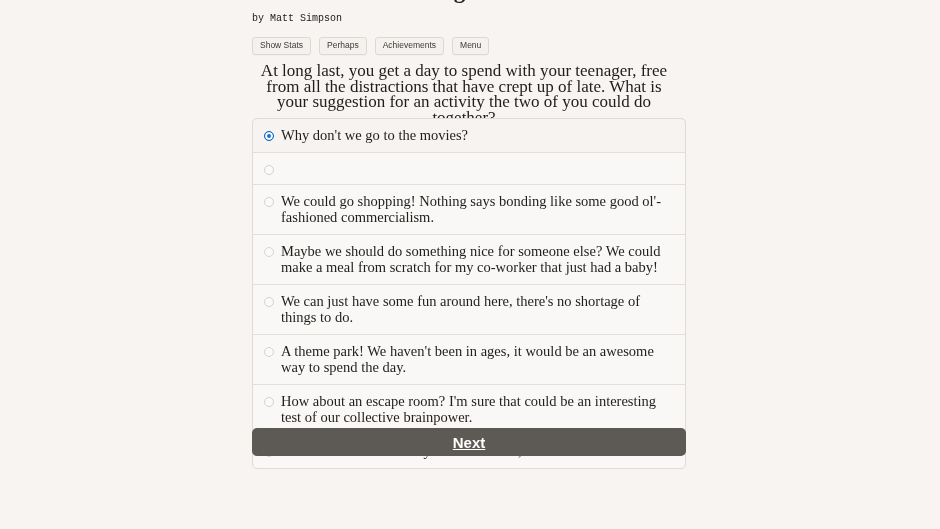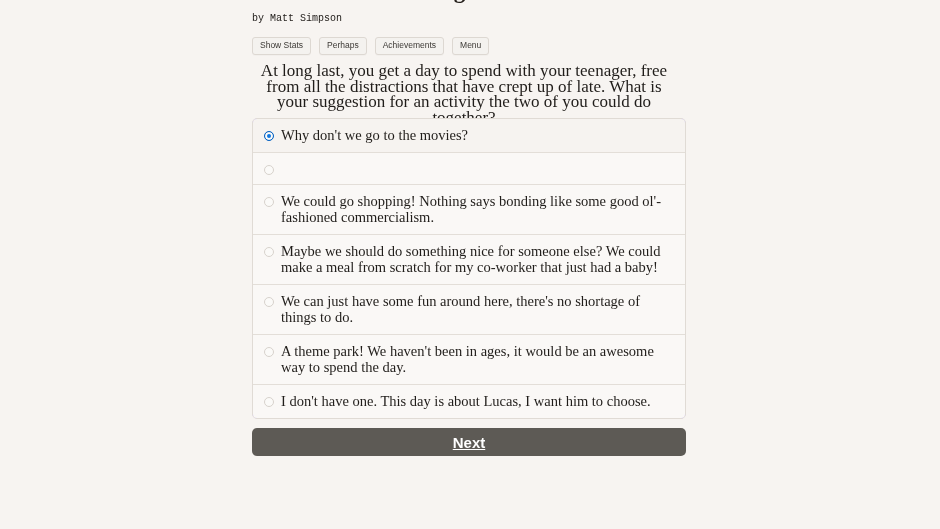--- a/index.html
+++ b/index.html
@@ -208,20 +208,24 @@
     <div class="choice">
       <span class="radio"></span>
       <span class="choice-text">We can just have some fun around here, there's no shortage of things to do.</span>
     </div>
 
     <div class="choice">
       <span class="radio"></span>
       <span class="choice-text">A theme park! We haven't been in ages, it would be an awesome way to spend the day.</span>
     </div>
 
+    <div class="choice">
+      <span class="radio"></span>
+      <span class="choice-text">How about an escape room? I'm sure that could be an interesting test of our collective brainpower.</span>
+    </div>
 
     <div class="choice">
       <span class="radio"></span>
       <span class="choice-text">I don't have one. This day is about Lucas, I want him to choose.</span>
     </div>
 
   </div>
 
   <button class="next-btn">Next</button>
 

